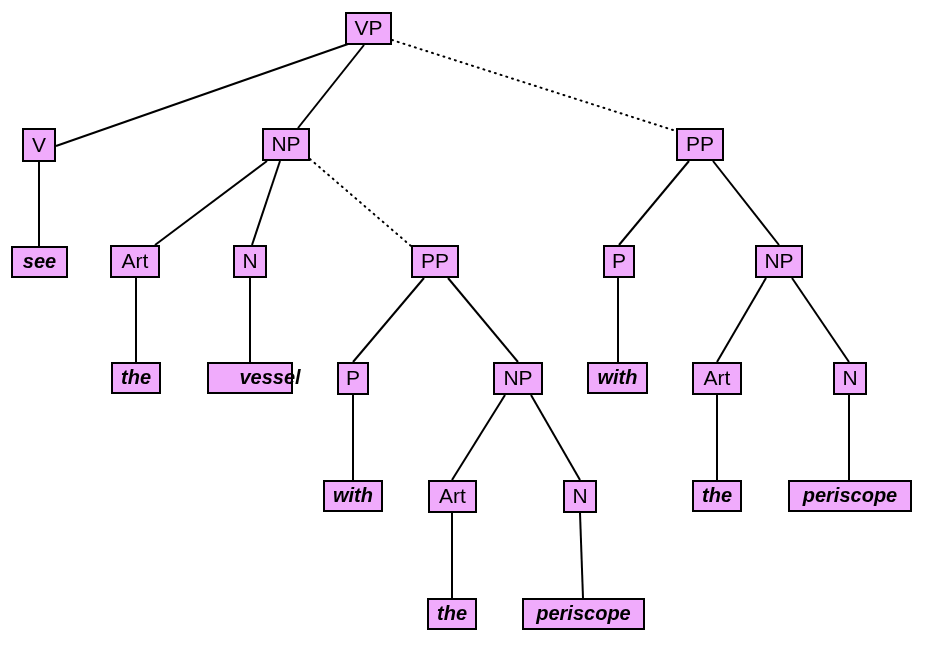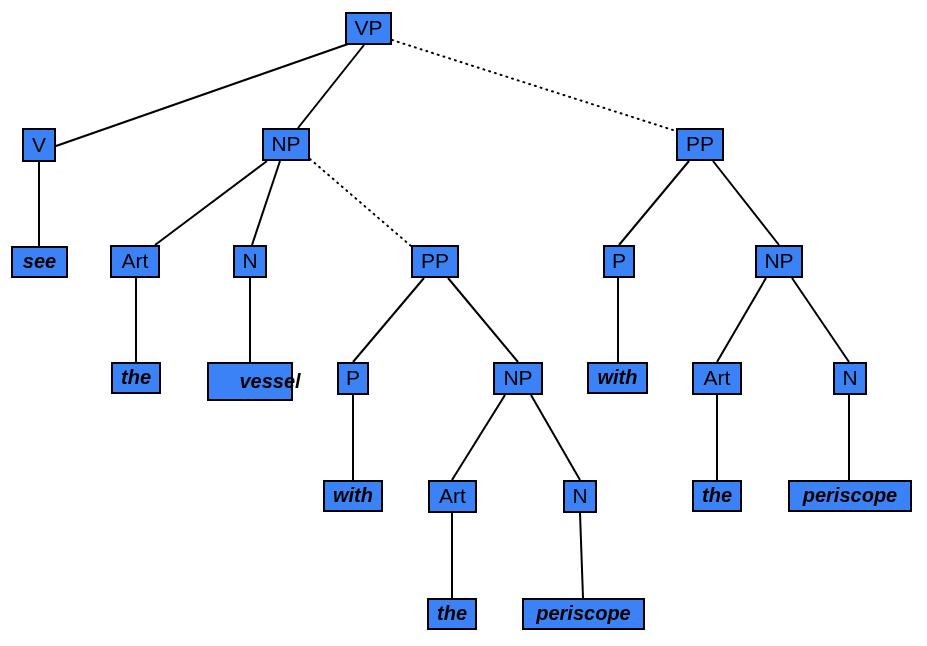--- a/index.html
+++ b/index.html
@@ -31,21 +31,21 @@
     stroke: #000000;
     stroke-width: 2;
     fill: none;
     stroke-dasharray: 1 5;
     stroke-linecap: round;
   }
   .node-box {
     position: absolute;
     box-sizing: border-box;
     border: 2px solid #000000;
-    background: #3b82f6;
+    background: #f0abfc;
     display: flex;
     align-items: center;
     justify-content: center;
     line-height: 1;
     color: #000000;
   }
   .node-cat {
     font-size: 21px;
     font-style: normal;
     font-weight: 400;
@@ -118,21 +118,21 @@
       </div>
       <div class="node-box node-cat" style="left: 603px; top: 245px; width: 32px; height: 33px;">
         <span class="node-label">P</span>
       </div>
       <div class="node-box node-cat" style="left: 755px; top: 245px; width: 48px; height: 33px;">
         <span class="node-label">NP</span>
       </div>
       <div class="node-box node-word" style="left: 111px; top: 362px; width: 50px; height: 32px;">
         <span class="node-label">the</span>
       </div>
-      <div class="node-box node-word" style="left: 207px; top: 362px; width: 86px; height: 39px; padding-left: 40px;">
+      <div class="node-box node-word" style="left: 207px; top: 362px; width: 86px; height: 32px; padding-left: 40px;">
         <span class="node-label">vessel</span>
       </div>
       <div class="node-box node-cat" style="left: 337px; top: 362px; width: 32px; height: 33px;">
         <span class="node-label">P</span>
       </div>
       <div class="node-box node-cat" style="left: 493px; top: 362px; width: 50px; height: 33px;">
         <span class="node-label">NP</span>
       </div>
       <div class="node-box node-word" style="left: 587px; top: 362px; width: 61px; height: 32px;">
         <span class="node-label">with</span>

